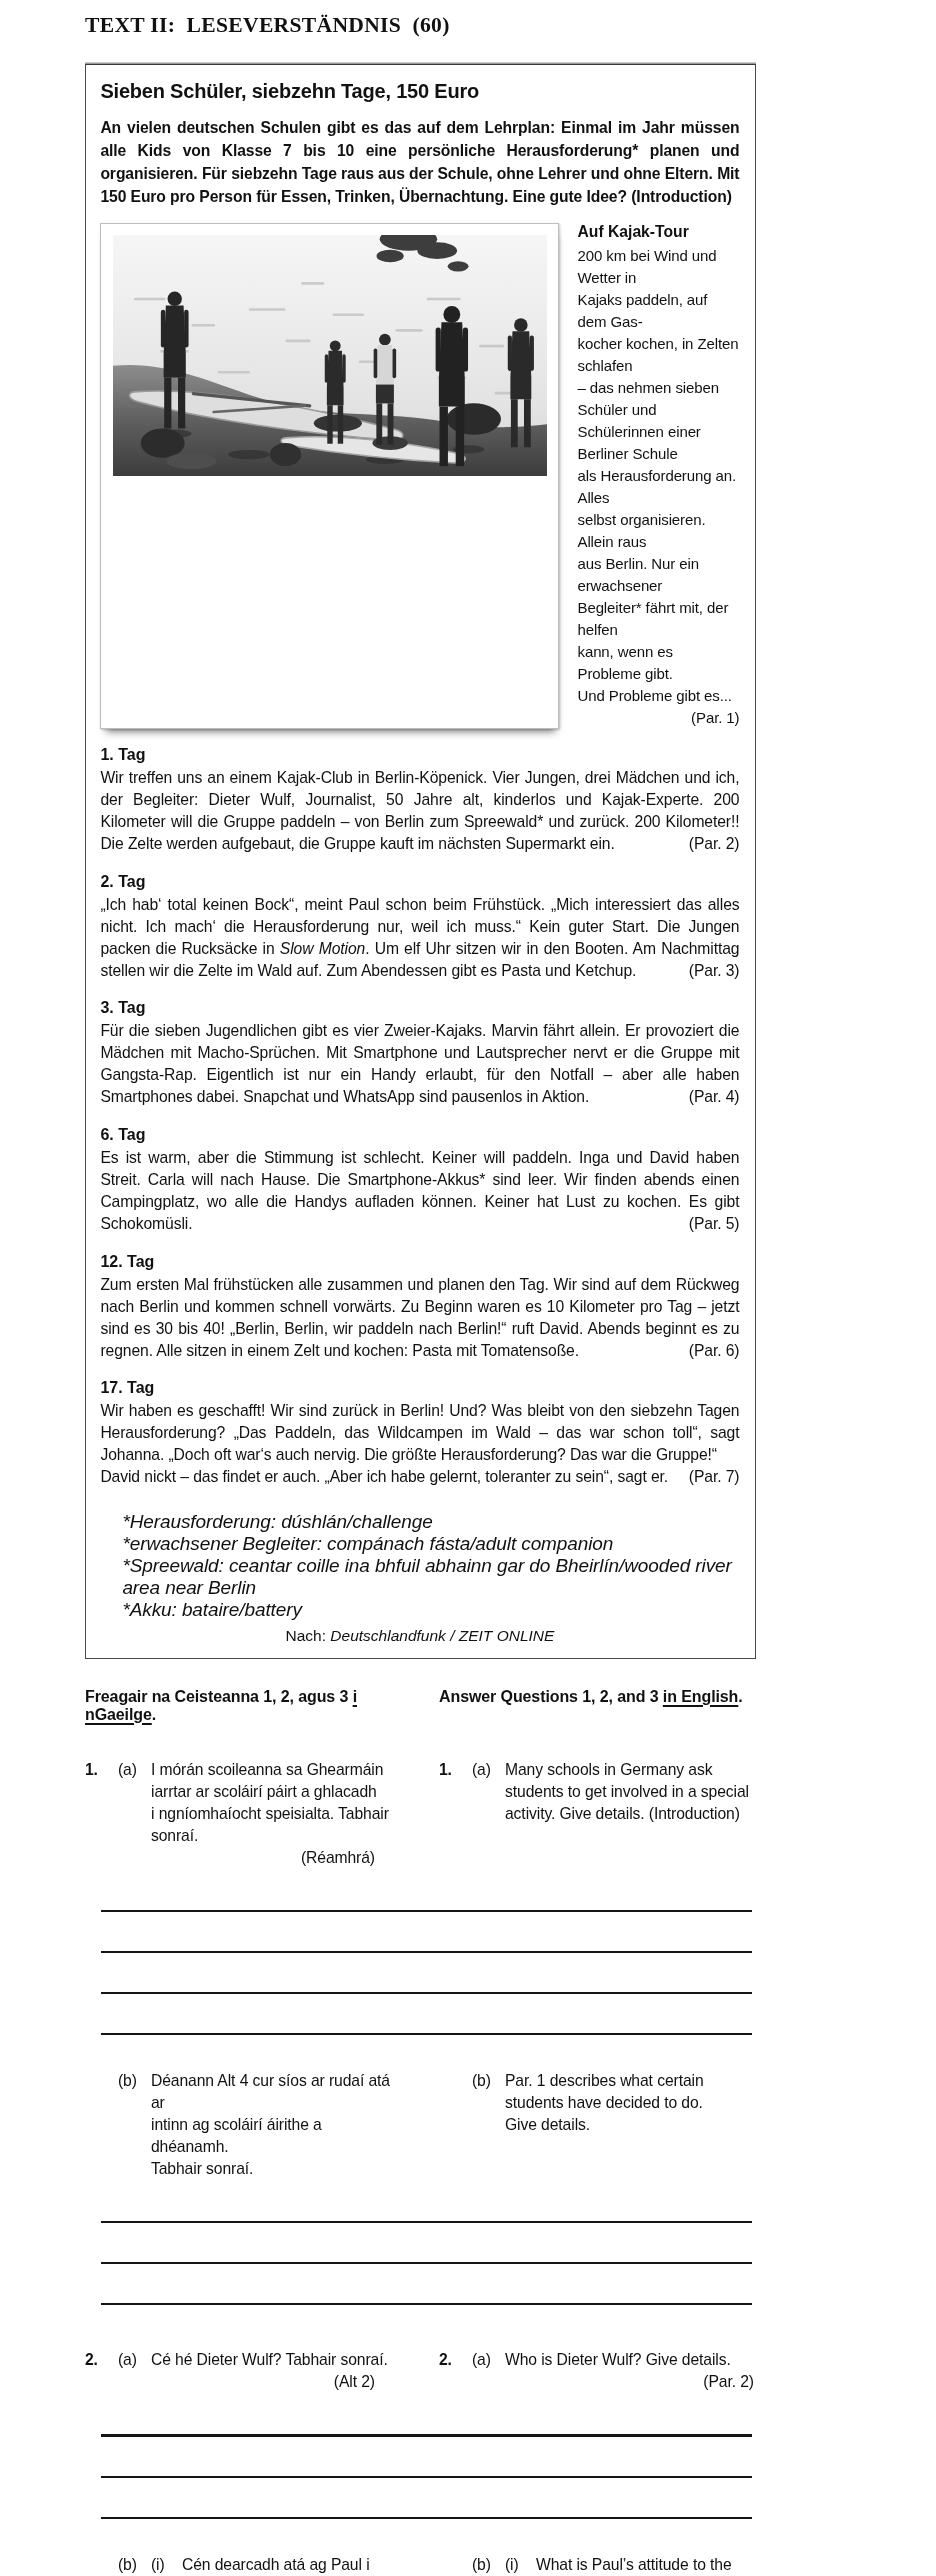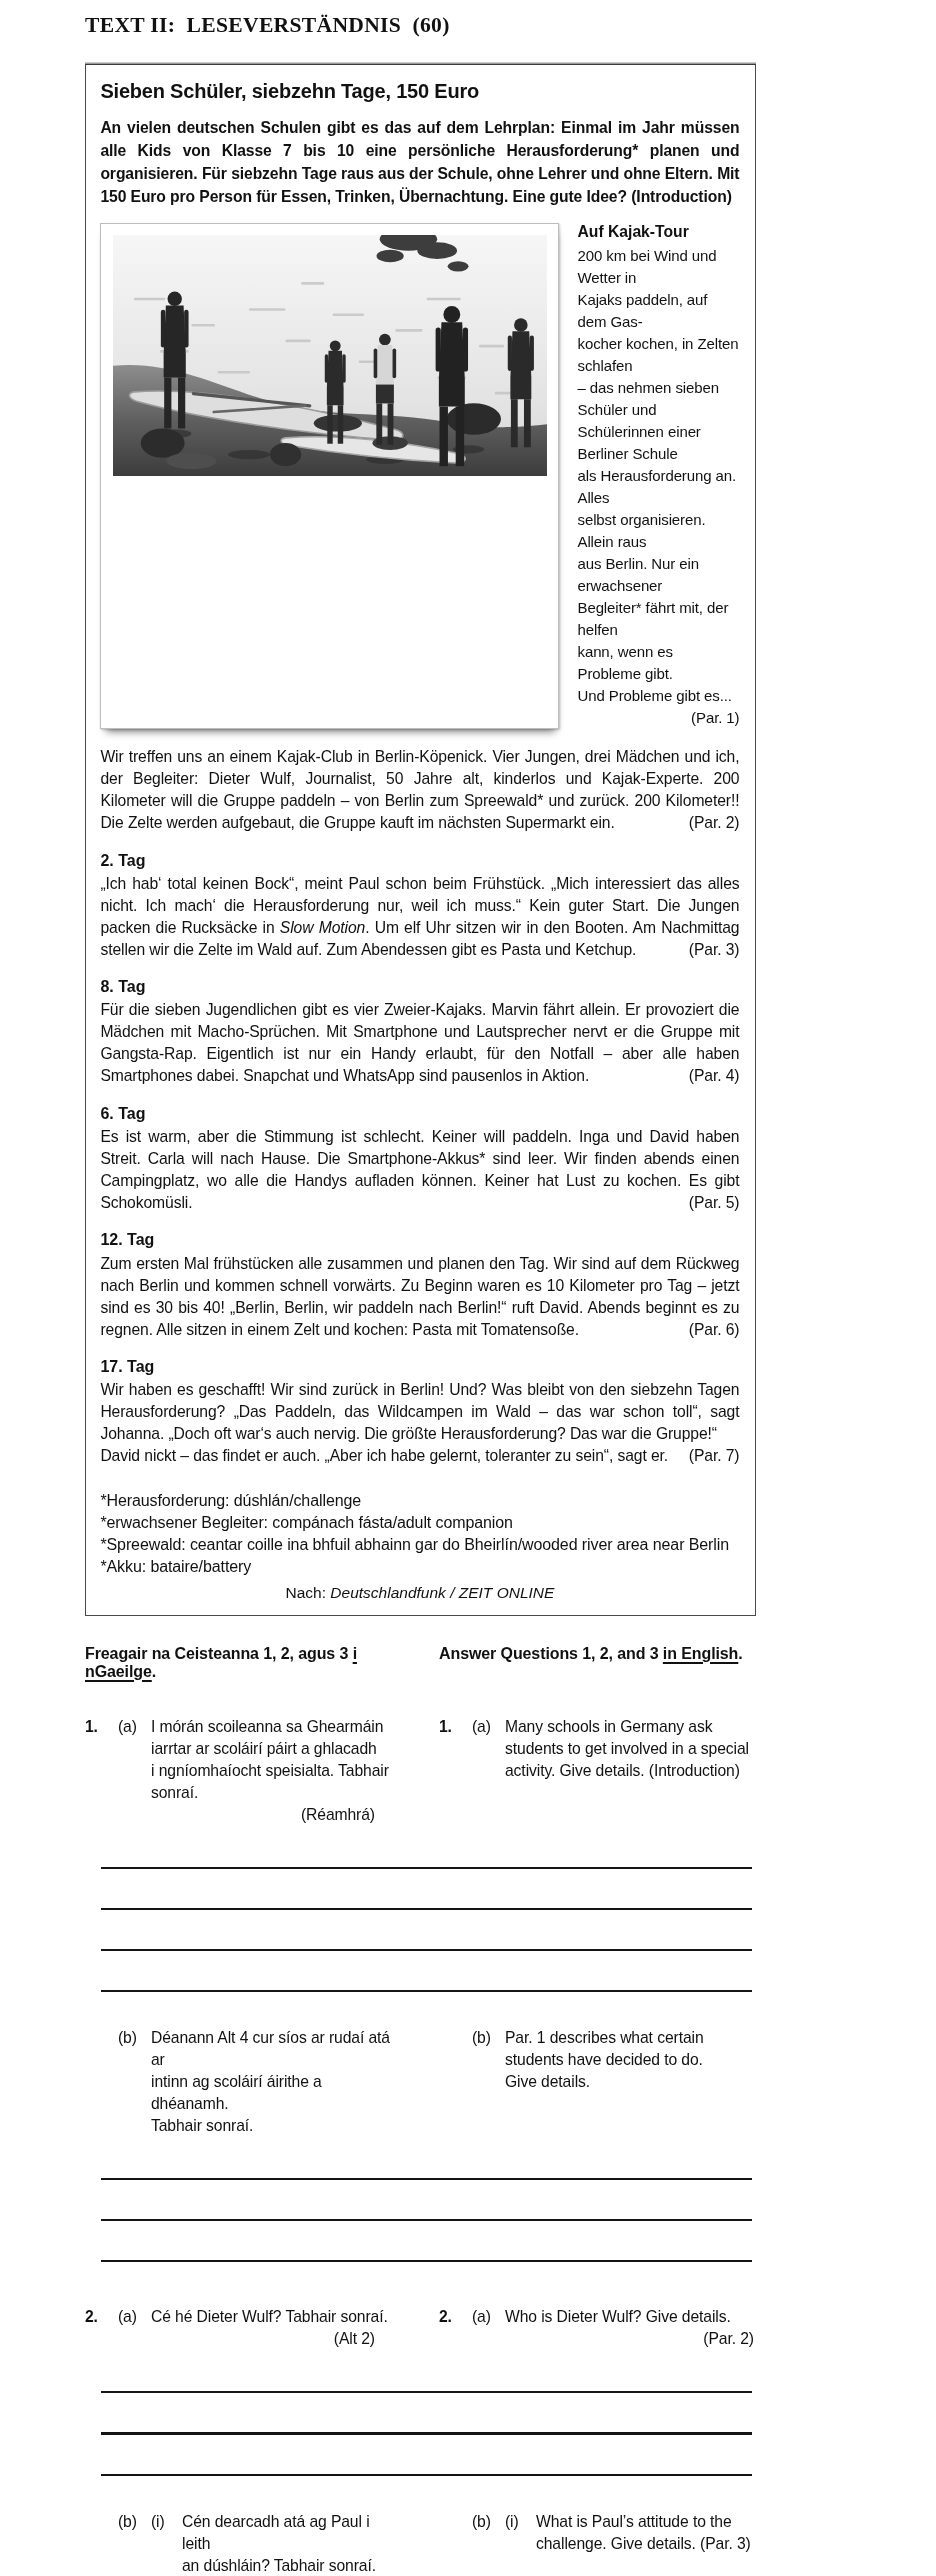--- a/index.html
+++ b/index.html
@@ -16,21 +16,21 @@
   .photo-frame svg{display:block;width:100%;height:auto;}
   .sidebar{flex:1;min-width:0;}
   .sidebar h3{font-size:15.7px;margin:0 0 4.1px 0;}
   .side-text{margin:0;font-size:15px;line-height:22px;white-space:pre-line;letter-spacing:-0.1px;}
   .sideref{float:right;}
   
   .day{margin-top:17.5px;}
   .day h3{font-size:16px;margin:0 0 3.1px 0;}
   .day p{margin:0;font-size:15.7px;line-height:22px;text-align:justify;white-space:pre-line;letter-spacing:-0.1px;}
   .parref{float:right;}
-  .footnotes{margin-top:23px;font-size:16px;line-height:22px;letter-spacing:-0.1px;}
+  .footnotes{margin-top:23px;font-style:italic;font-size:19px;line-height:22px;letter-spacing:-0.1px;margin-left:22px;}
   .source{text-align:center;font-size:15.5px;margin-top:6.2px;}
   .source i{font-style:italic;}
   
   .instructions{display:grid;grid-template-columns:1fr 1fr;column-gap:37px;margin-top:29px;font-weight:bold;font-size:16px;letter-spacing:-0.1px;}
   .instructions u{text-underline-offset:3.1px;text-decoration-thickness:1.5px;}
   .qrow{display:grid;grid-template-columns:1fr 1fr;column-gap:37px;margin-top:35px;font-size:15.7px;line-height:22px;letter-spacing:-0.1px;}
   .qrow.sp{margin-top:44px;}
   .qcol{display:flex;align-items:flex-start;min-width:0;}
   .qn{flex:0 0 33px;font-weight:bold;}
   .ql{flex:0 0 33px;}
@@ -150,30 +150,31 @@
 als Herausforderung an.  Alles
 selbst organisieren.  Allein raus
 aus Berlin.  Nur ein erwachsener
 Begleiter* fährt mit, der helfen
 kann, wenn es Probleme gibt.
 Und Probleme gibt es...</span><span class="sideref">(Par. 1)</span></p>
       </aside>
     </div>
 
     <div class="day">
+      <h3>1. Tag</h3>
       <p><span>Wir treffen uns an einem Kajak-Club in Berlin-Köpenick.  Vier Jungen, drei Mädchen und ich, der Begleiter:  Dieter Wulf, Journalist, 50 Jahre alt, kinderlos und Kajak-Experte.  200 Kilometer will die Gruppe paddeln – von Berlin zum Spreewald* und zurück.  200 Kilometer!!  Die Zelte werden aufgebaut, die Gruppe kauft im nächsten Supermarkt ein.</span><span class="parref">(Par. 2)</span></p>
     </div>
 
     <div class="day">
       <h3>2. Tag</h3>
       <p><span>„Ich hab‘ total keinen Bock“, meint Paul schon beim Frühstück.  „Mich interessiert das alles nicht.  Ich mach‘ die Herausforderung nur, weil ich muss.“  Kein guter Start.  Die Jungen packen die Rucksäcke in </span><i>Slow Motion</i><span>.  Um elf Uhr sitzen wir in den Booten.  Am Nachmittag stellen wir die Zelte im Wald auf.  Zum Abendessen gibt es Pasta und Ketchup.</span><span class="parref">(Par. 3)</span></p>
     </div>
 
     <div class="day">
-      <h3>8. Tag</h3>
+      <h3>3. Tag</h3>
       <p><span>Für die sieben Jugendlichen gibt es vier Zweier-Kajaks.  Marvin fährt allein.  Er provoziert die Mädchen mit Macho-Sprüchen.  Mit Smartphone und Lautsprecher nervt er die Gruppe mit Gangsta-Rap.  Eigentlich ist nur ein Handy erlaubt, für den Notfall – aber alle haben Smartphones dabei.  Snapchat und WhatsApp sind pausenlos in Aktion.</span><span class="parref">(Par. 4)</span></p>
     </div>
 
     <div class="day">
       <h3>6. Tag</h3>
       <p><span>Es ist warm, aber die Stimmung ist schlecht.  Keiner will paddeln.  Inga und David haben Streit.  Carla will nach Hause.  Die Smartphone-Akkus* sind leer.  Wir finden abends einen Campingplatz, wo alle die Handys aufladen können.  Keiner hat Lust zu kochen.  Es gibt Schokomüsli.</span><span class="parref">(Par. 5)</span></p>
     </div>
 
     <div class="day">
       <h3>12. Tag</h3>

